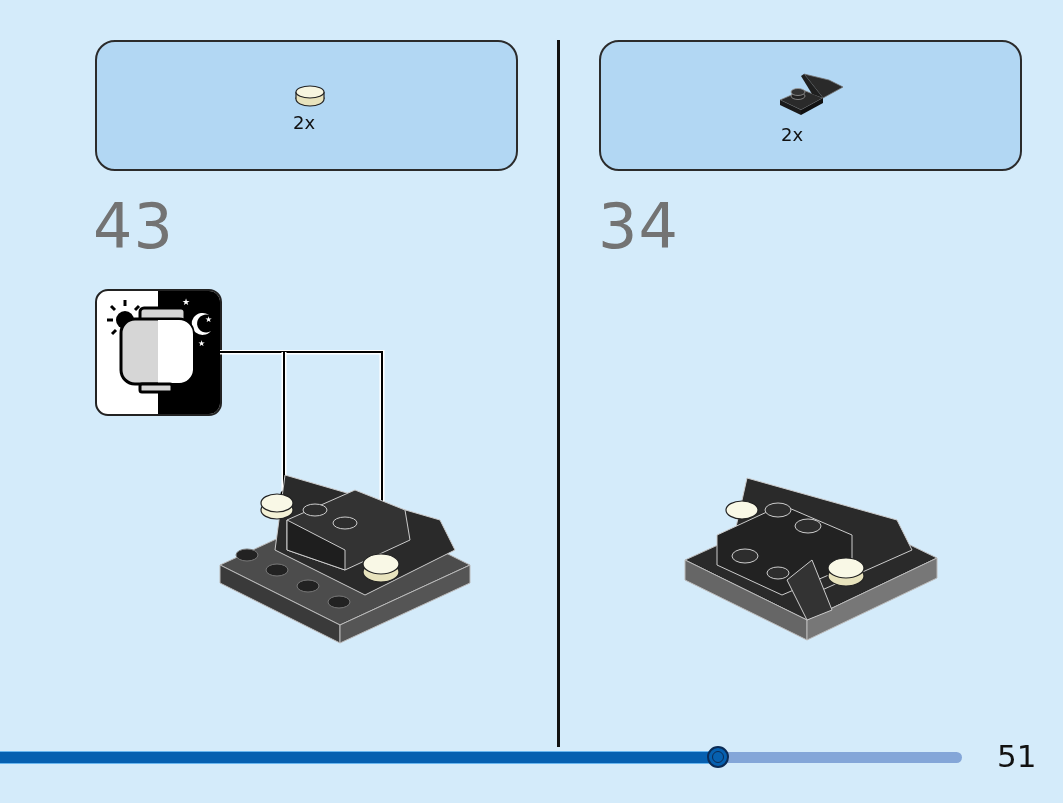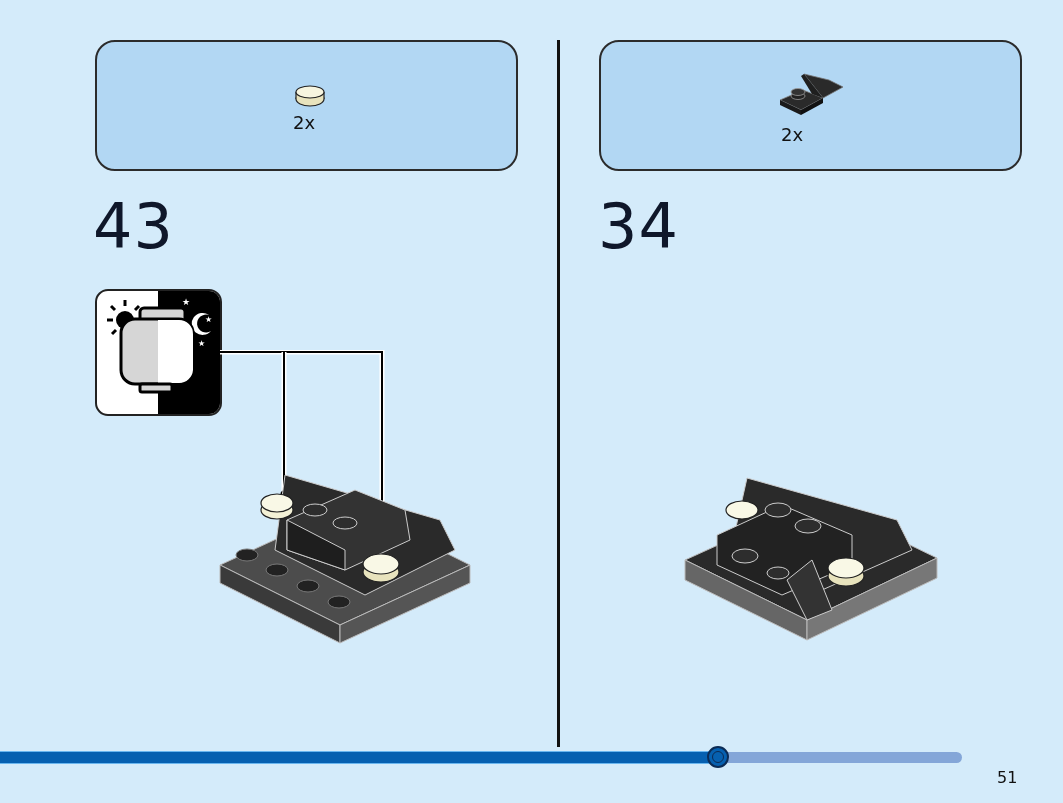--- a/index.html
+++ b/index.html
@@ -1,31 +1,31 @@
 <!DOCTYPE html>
 <html><head>
 <meta charset="utf-8">
 <style>
   html,body{margin:0;padding:0;}
   body{width:1063px;height:803px;background:#d4ebfa;position:relative;overflow:hidden;font-family:"DejaVu Sans","Liberation Sans",sans-serif;}
   .parts-box{position:absolute;top:40px;width:423px;height:131px;background:#b2d7f3;border:2px solid #2b2b2b;border-radius:20px;box-sizing:border-box;}
   #parts-left{left:95px;}
   #parts-right{left:599px;}
   .qty{position:absolute;font-size:18px;color:#111;}
-  .step-num{position:absolute;top:190px;font-size:62px;color:#0f172a;letter-spacing:1px;font-weight:500;}
+  .step-num{position:absolute;top:190px;font-size:62px;color:#737373;letter-spacing:1px;font-weight:500;}
   #step43{left:93px;}
   #step44{left:598px;}
   .divider{position:absolute;left:557px;top:40px;width:3px;height:707px;background:#111;}
   .callout{position:absolute;}
   .progress-track{position:absolute;left:0;top:752px;height:11px;}
   #track-done{width:720px;background:#0660b0;border-top:1px solid #69b6ef;border-bottom:1px solid #69b6ef;top:751px;}
   #track-remaining{left:718px;width:246px;background:#84a6d8;border-radius:6px;}
   .knob{position:absolute;left:706px;top:746px;width:22px;height:22px;border-radius:50%;background:#0660b0;border:2px solid #0b2b55;box-sizing:border-box;}
   .knob::after{content:"";position:absolute;left:3px;top:3px;width:12px;height:12px;border-radius:50%;border:1.5px solid #0b2b55;box-sizing:border-box;}
-  .page-num{position:absolute;left:997px;top:768px;font-size:16px;color:#111;}
+  .page-num{position:absolute;left:997px;top:738px;font-size:31px;color:#111;}
 </style>
 </head>
 <body>
 
 <div class="parts-box" id="parts-left">
   <svg style="position:absolute;left:196px;top:42px" width="34" height="26">
     <ellipse cx="17" cy="15" rx="14" ry="7" fill="#e8e3bd" stroke="#222" stroke-width="1.2"></ellipse>
     <rect x="3" y="8" width="28" height="7" fill="#e8e3bd"></rect>
     <line x1="3" y1="8" x2="3" y2="15" stroke="#222" stroke-width="1.2"></line>
     <line x1="31" y1="8" x2="31" y2="15" stroke="#222" stroke-width="1.2"></line>

